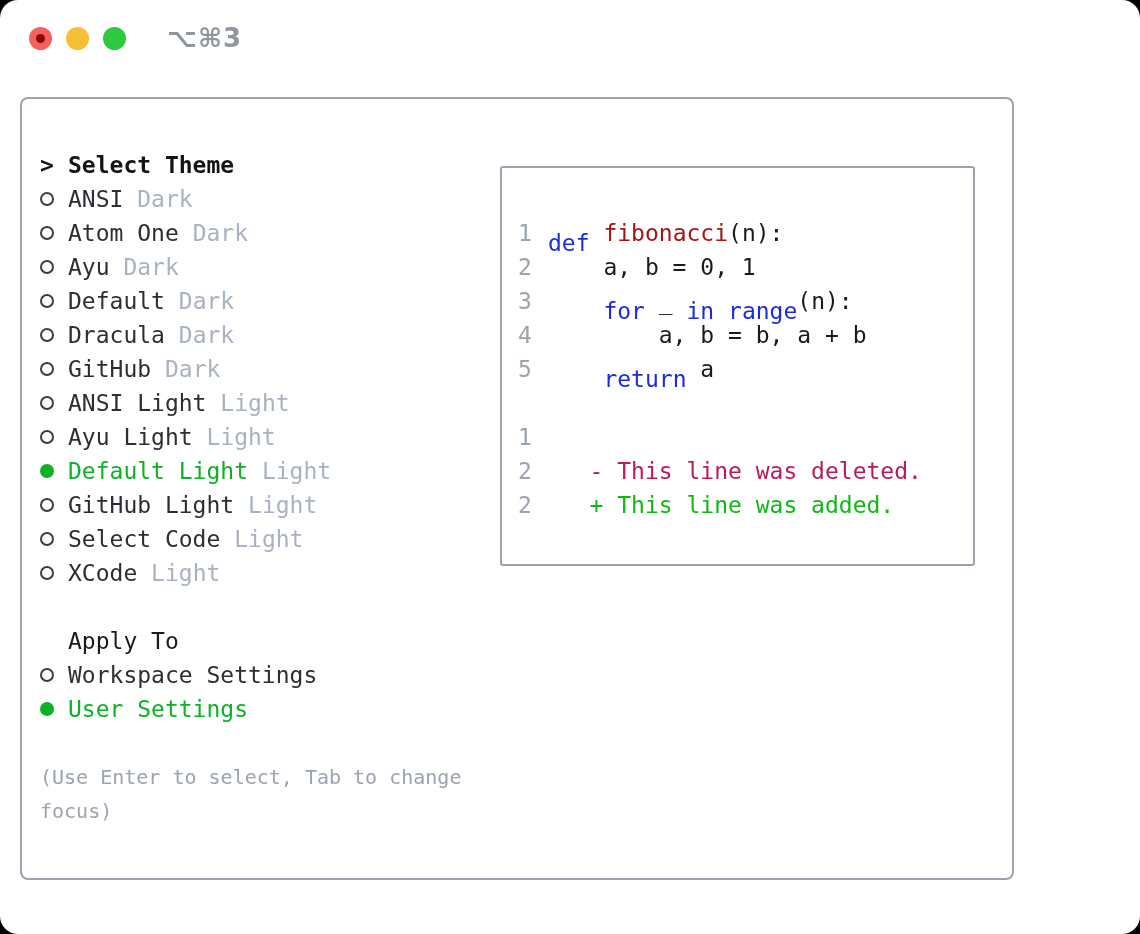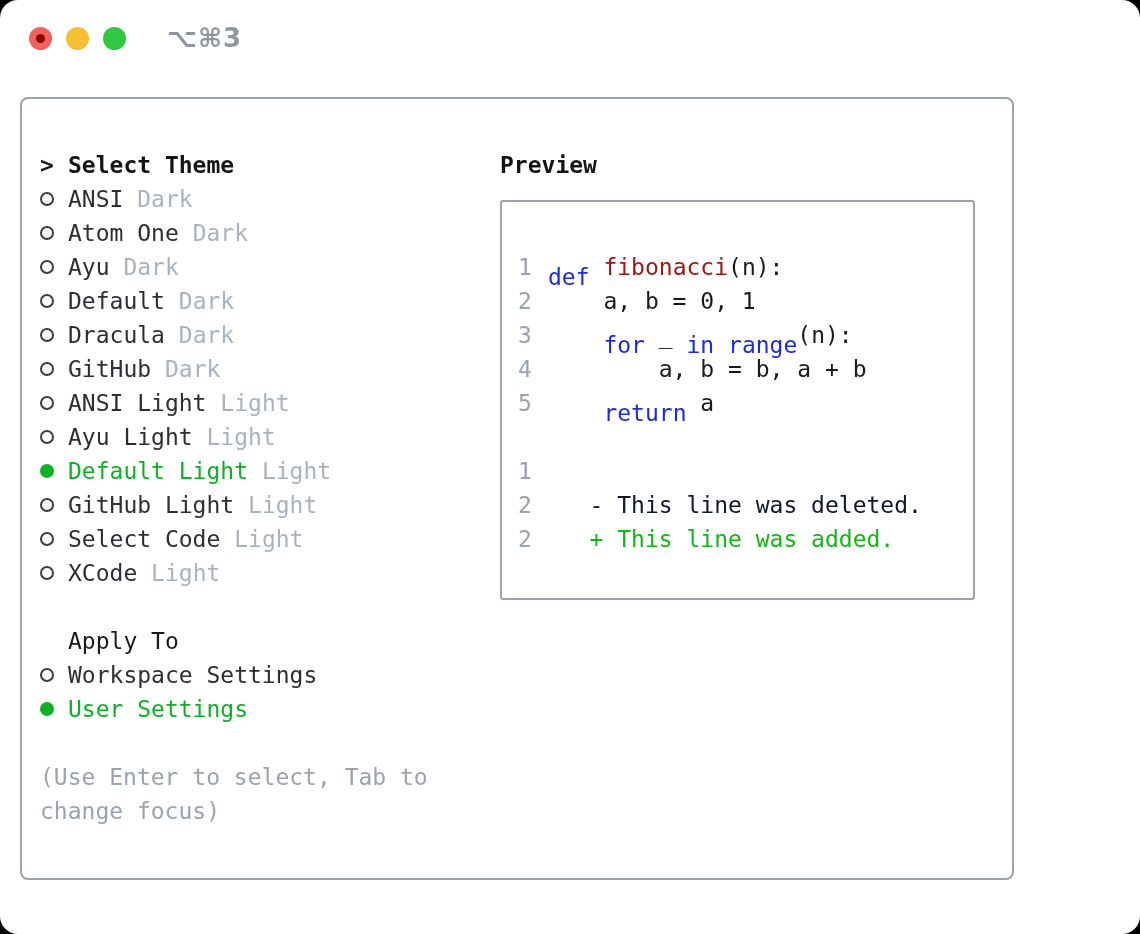--- a/index.html
+++ b/index.html
@@ -38,38 +38,38 @@
   .circle{width:14px;height:14px;border-radius:50%;box-sizing:border-box;border:2px solid #3c3c44;}
   .circle.filled{border:none;background:#0cb224;}
   .bold-title{font-weight:bold;color:#141417;}
   .item-name{color:#2d2d33;}
   .item-name.sel{color:#0cb224;}
   .variant{color:#a9b2bf;}
   .left-col{position:absolute;left:18px;top:49px;width:446px;}
   .apply-section{margin-top:34px;}
   .apply-title{color:#1a1a1d;}
   .hint{
-    margin-top:34px;width:424px;font-size:23px;line-height:34px;color:#9aa3af;
+    margin-top:34px;width:424px;font-size:20px;line-height:34px;color:#9aa3af;
     white-space:normal;word-break:normal;
   }
   
   .right-col{position:absolute;left:478px;top:49px;width:500px;}
   .preview-box{
     margin-top:18px;width:475px;height:400px;box-sizing:border-box;
     border:2px solid #9aa3ae;border-radius:3px;background:#fff;
     padding:48px 8px 0 16px;overflow:hidden;
   }
   .code-row{height:34px;display:flex;align-items:center;font-size:23px;white-space:pre;}
   .ln{width:30px;flex:none;color:#9aa3ae;}
   .tok-kw{color:#1c2be2;margin-top:20px;}
   .tok-fn{color:#a31515;}
   .tok-plain{color:#1a1a1d;}
   .diff-section{margin-top:34px;}
   .diff-context{color:#8d8d90;}
-  .diff-deleted{color:#0f172a;}
+  .diff-deleted{color:#be185d;}
   .diff-added{color:#0fb912;}
 </style>
 </head>
 <body>
 
 <div class="window">
 
   <div class="titlebar">
     <div class="traffic">
       <div class="light red">
@@ -111,23 +111,20 @@
         <div id="apply-list">
             <div class="row"><span class="prefix"><span class="circle"></span></span><span class="item-name">Workspace Settings</span></div>
             <div class="row"><span class="prefix"><span class="circle filled"></span></span><span class="item-name sel">User Settings</span></div>
           </div>
       </div>
 
       <div class="hint">(Use Enter to select, Tab to change focus)</div>
     </div>
 
     <div class="right-col">
-      <div class="row">
-        <span class="bold-title">Preview</span>
-      </div>
       <div class="preview-box">
         <div id="code-lines">
             <div class="code-row"><span class="ln">1</span><span class="tok-kw">def</span><span class="tok-plain"> </span><span class="tok-fn">fibonacci</span><span class="tok-plain">(n):</span></div>
             <div class="code-row"><span class="ln">2</span><span class="tok-plain">    a, b = 0, 1</span></div>
             <div class="code-row"><span class="ln">3</span><span class="tok-plain">    </span><span class="tok-kw">for</span><span class="tok-plain"> _ </span><span class="tok-kw">in</span><span class="tok-plain"> </span><span class="tok-kw">range</span><span class="tok-plain">(n):</span></div>
             <div class="code-row"><span class="ln">4</span><span class="tok-plain">        a, b = b, a + b</span></div>
             <div class="code-row"><span class="ln">5</span><span class="tok-plain">    </span><span class="tok-kw">return</span><span class="tok-plain"> a</span></div>
           </div>
         <div id="diff-lines" class="diff-section">
             <div class="code-row"><span class="ln">1</span></div>

